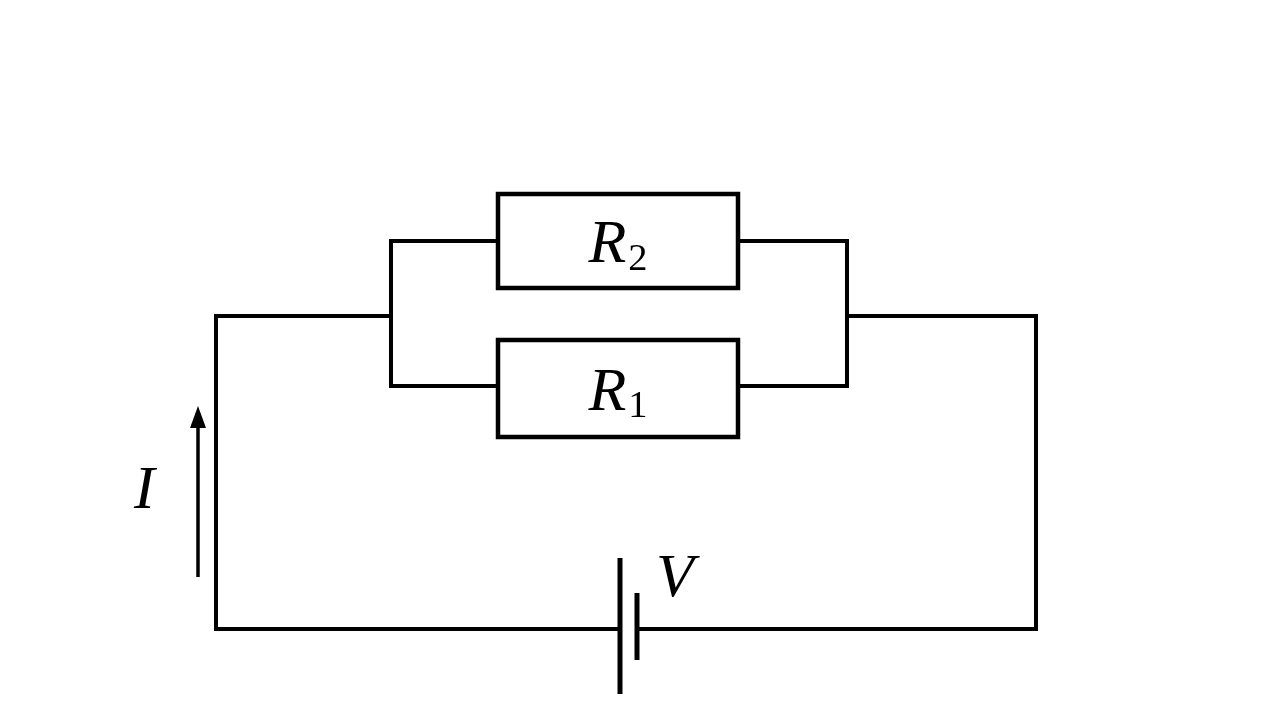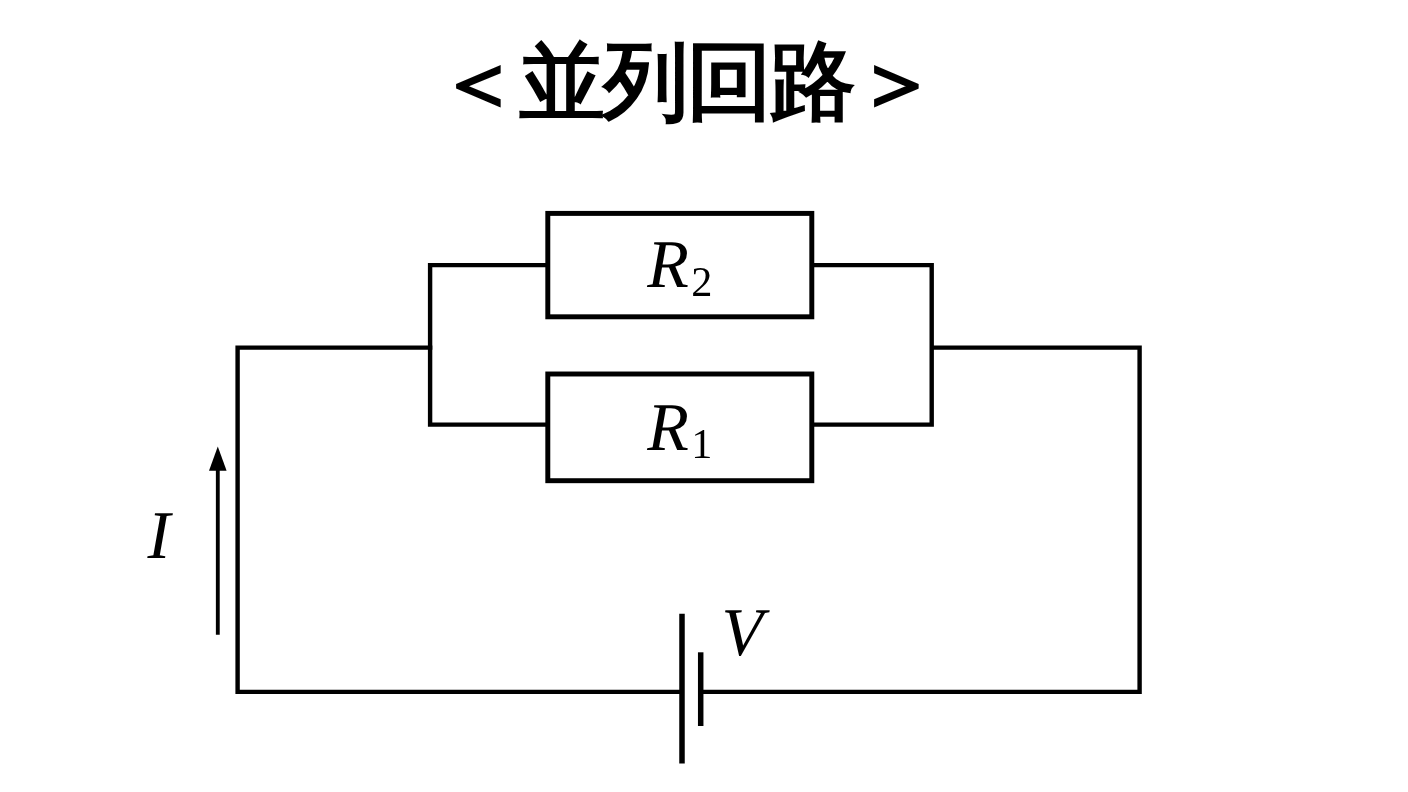--- a/index.html
+++ b/index.html
@@ -101,21 +101,20 @@
     left: 134px;
     top: 456px;
     font-size: 62px;
   }
 </style>
 </head>
 <body>
 
 <div class="canvas">
 
-  <h1 class="title">＜並列回路＞</h1>
 
   <svg class="schematic" width="1280" height="720" viewBox="0 0 1280 720">
 
     <path class="wire" d="M 393 316 H 216 V 629 H 620"></path>
 
     <path class="wire" d="M 637 629 H 1036 V 316 H 847"></path>
 
     <path class="wire" d="M 500 241 H 391 V 386 H 500"></path>
 
     <path class="wire" d="M 736 241 H 847 V 386 H 736"></path>

